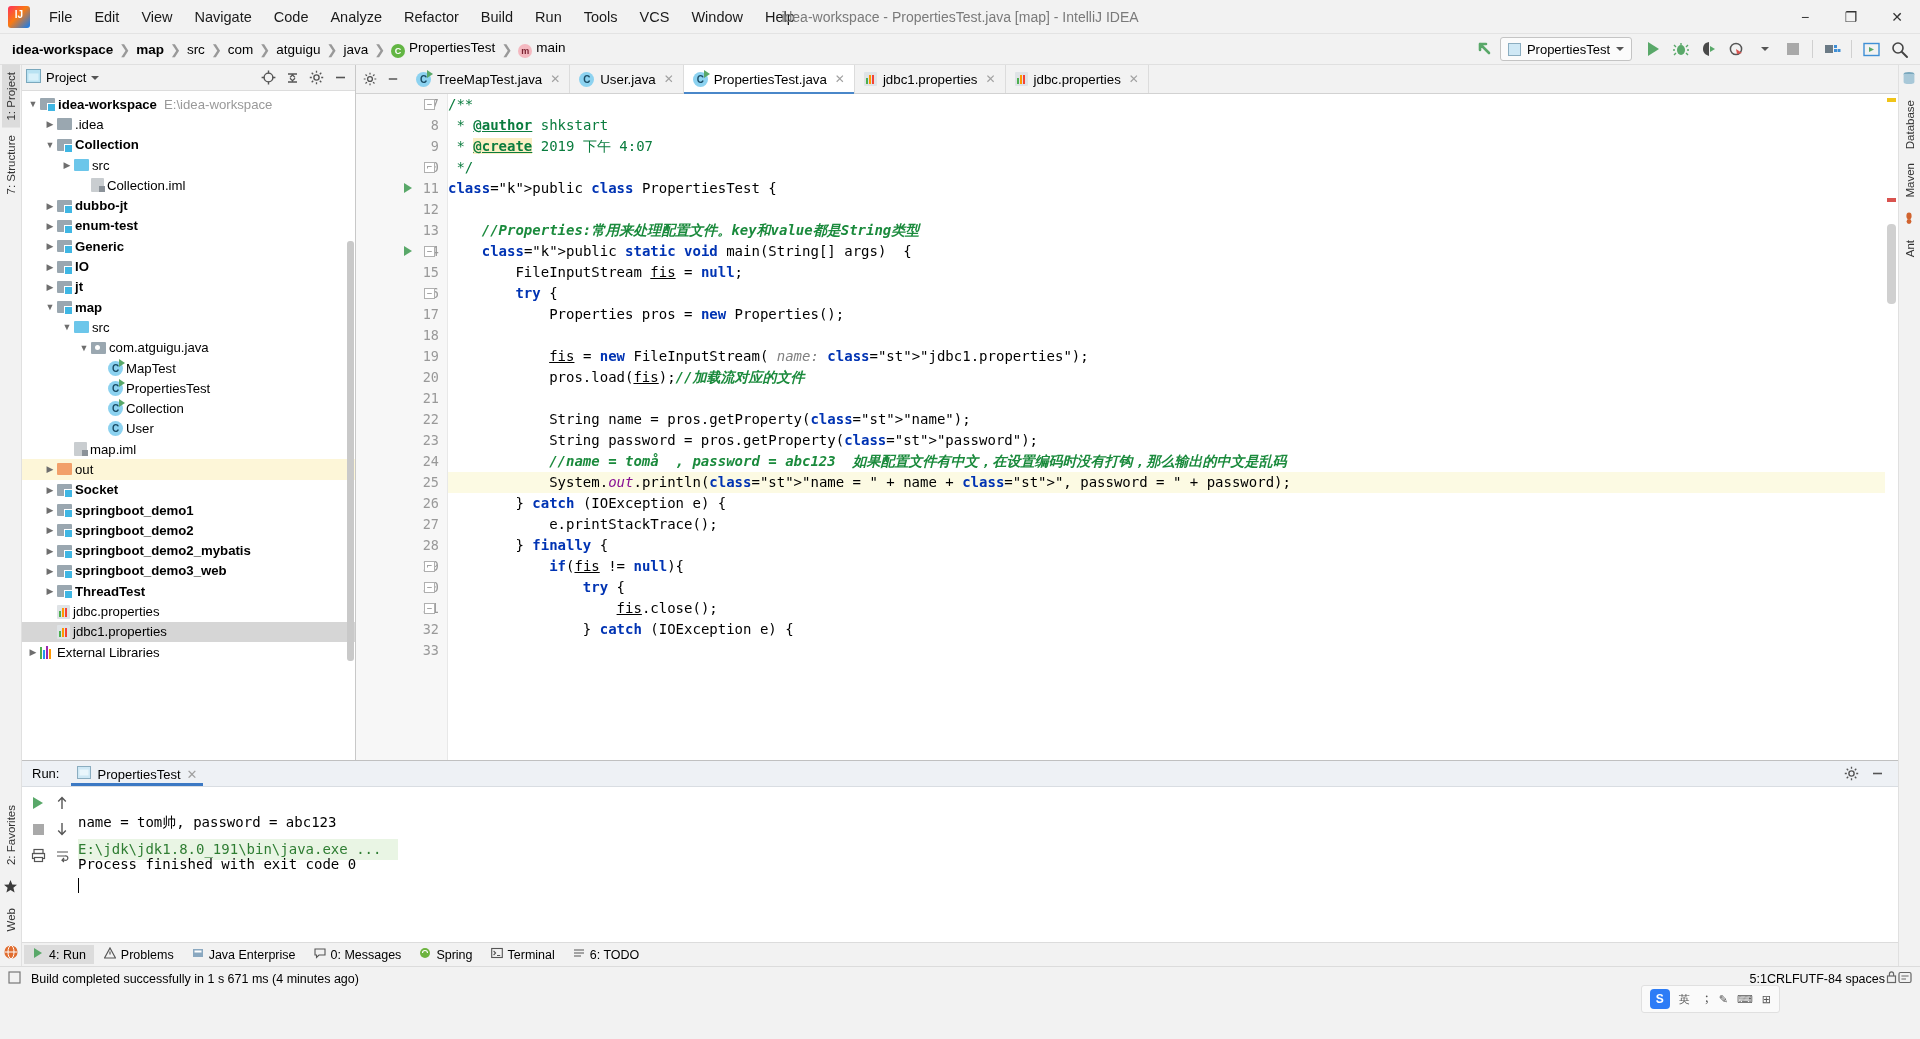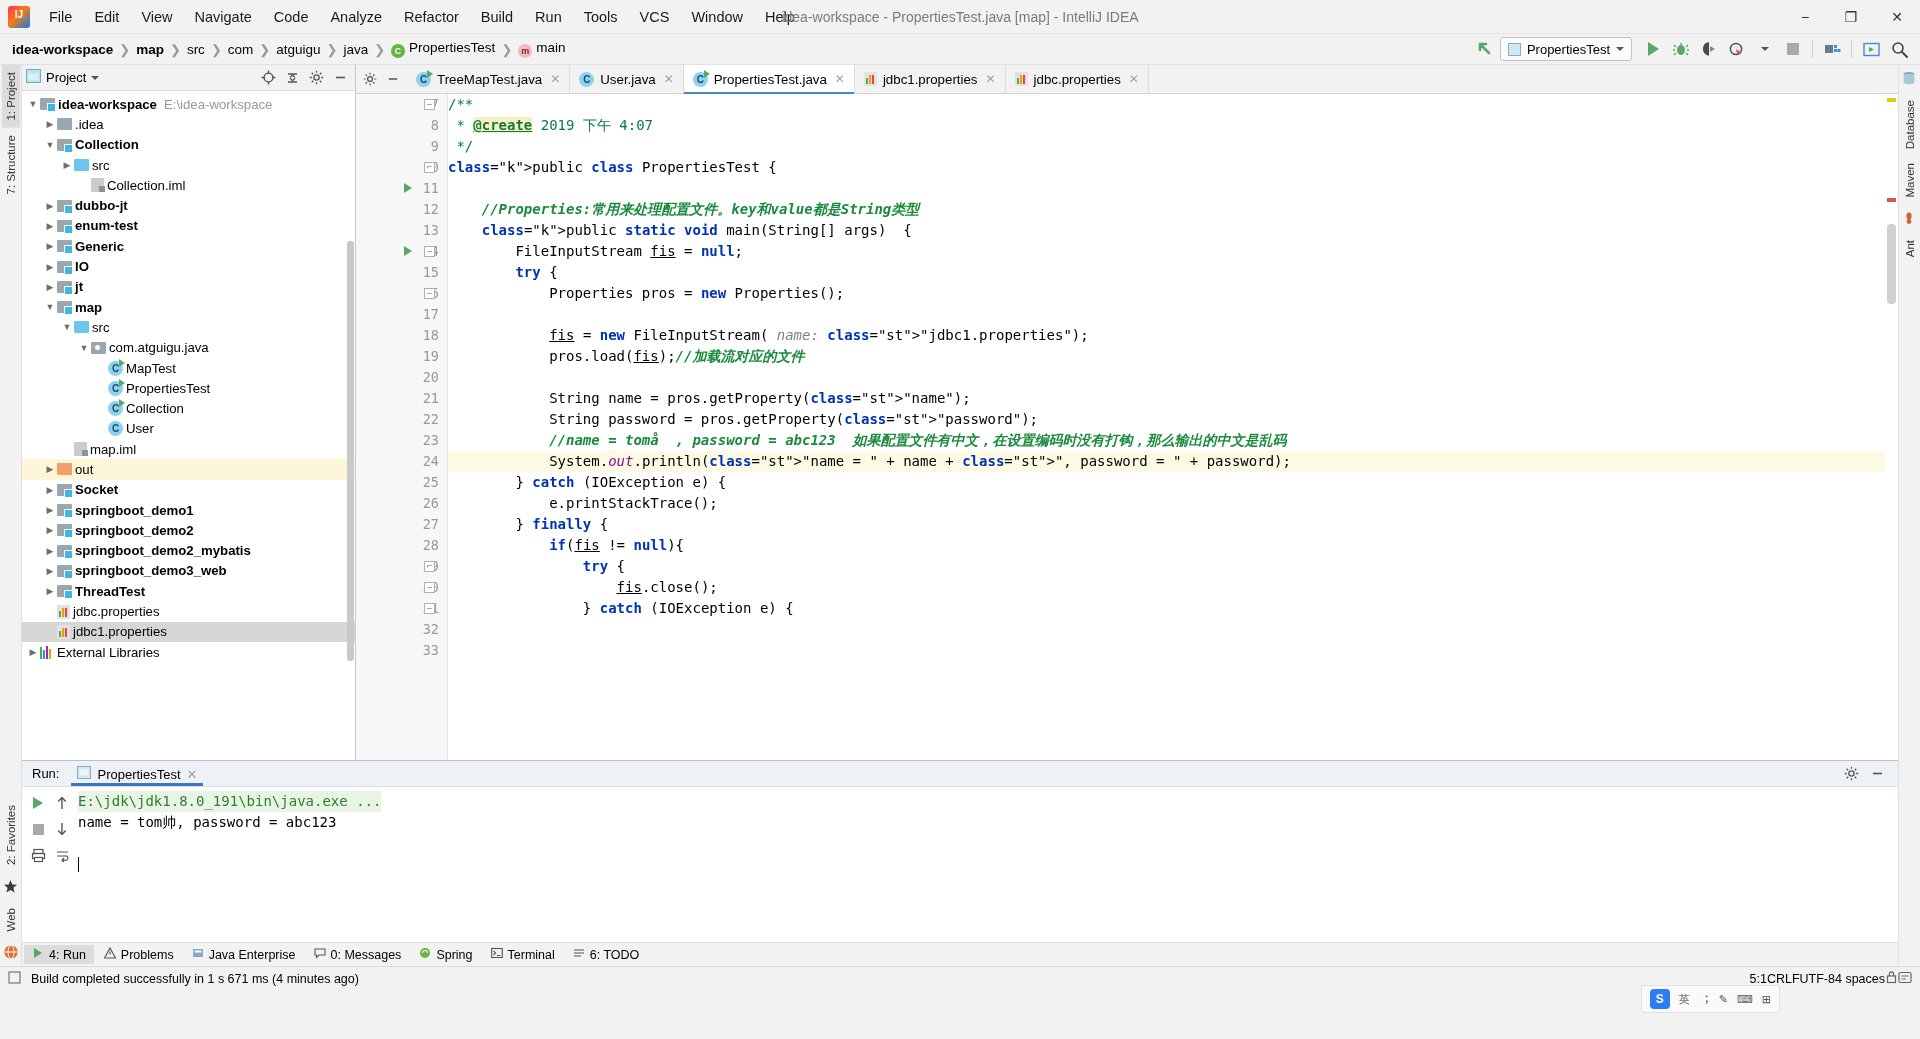--- a/index.html
+++ b/index.html
@@ -153,21 +153,21 @@
   .run-head { height:26px; background:#eef1f5; display:flex; align-items:center; padding-left:10px; gap:8px; border-bottom:1px solid #d9dde2;}
   .run-label { font-size:13px; }
   .run-tab { display:flex; align-items:center; gap:6px; font-size:13px; padding:4px 10px 3px 10px; position:relative;}
   .run-tab.active::after{content:"";position:absolute;left:4px;right:4px;bottom:-1px;height:3px;background:#3c79c4;}
   .run-head-right{ margin-left:auto; display:flex; gap:4px; padding-right:10px;}
   .run-body { flex:1 1 auto; display:flex; min-height:0;}
   .run-side { width:56px; flex:0 0 56px; display:flex; flex-direction:column; align-items:center; padding-top:4px; gap:2px;}
   .rs-btn { width:24px;height:24px;display:flex;align-items:center;justify-content:center;}
   .run-console { flex:1 1 auto; font-family:"DejaVu Sans Mono", monospace; font-size:14px; padding-top:4px; overflow:hidden;}
   .cl { height:21px; line-height:21px; white-space:pre;}
-  .cl.cmd { background:#e9f5e4; color:#2e7d32; display:inline-block; padding-right:0;}
+  .cl.cmd { background:#e9f5e4; color:#2e7d32; display:inline-block; padding-right:17px;margin-top:48px;}
   .caret { display:inline-block; width:1px; height:15px; background:#000; vertical-align:-3px;}
 
   
   .toolstrip { height:24px; flex:0 0 24px; background:#f2f2f2; display:flex; align-items:center; border-top:1px solid #dcdcdc; padding-left:2px; gap:2px;}
   .ts-btn { display:flex; align-items:center; gap:5px; font-size:12.5px; padding:2px 8px; cursor:default;}
   .ts-btn.active { background:#dcdcdc; }
   .statusbar { height:24px; flex:0 0 24px; background:#f2f2f2; display:flex; align-items:center; font-size:12.5px; padding:0 8px; gap:10px; border-top:1px solid #dcdcdc;}
   .sb-right { margin-left:auto; display:flex; align-items:center; }
   .sb-item { cursor:default; white-space:nowrap;}
 
@@ -572,20 +572,21 @@
                 <div class="gl">27</div>
                 <div class="gl">28</div>
                 <div class="gl">29<span class="foldc">⌐</span></div>
                 <div class="gl">30<span class="foldc">−</span></div>
                 <div class="gl">31<span class="foldc">−</span></div>
                 <div class="gl">32</div>
                 <div class="gl">33</div>
               </div>
             <div class="code-lines" id="code-host">
                 <div class="ln"><span class="jd">/**</span></div>
+                <div class="ln"><span class="jd"> * </span><span class="jdt">@author</span><span class="jd"> shkstart</span></div>
                 <div class="ln"><span class="jd"> * </span><span class="jdt-hl">@create</span><span class="jd"> 2019 下午 4:07</span></div>
                 <div class="ln"><span class="jd"> */</span></div>
                 <div class="ln"><span <span="" class="k">class</span>="k"&gt;public <span class="k">class</span> PropertiesTest {</div>
                 <div class="ln"></div>
                 <div class="ln"><span class="gc">    //Properties:常用来处理配置文件。key和value都是String类型</span></div>
                 <div class="ln">    <span <span="" class="k">class</span>="k"&gt;public <span class="k">static</span> <span class="k">void</span> main(String[] args)  {</div>
                 <div class="ln">        FileInputStream <span class="idu">fis</span> = <span class="k">null</span>;</div>
                 <div class="ln">        <span class="k">try</span> {</div>
                 <div class="ln">            Properties pros = <span class="k">new</span> Properties();</div>
                 <div class="ln"></div>
@@ -674,20 +675,21 @@
                 <svg width="15" height="15" viewBox="0 0 15 15">
                     <path d="M2 4 h11 M2 8 h8 a2.2 2.2 0 1 1 0 4.2 H7 M9 10 L7 12.2 L9 14" stroke="#555" stroke-width="1.2" fill="none"></path>
                   </svg>
               </div>
             </div>
           </div>
           <div class="run-console" id="console-host">
               <div class="cl"><span class="cl cmd">E:\jdk\jdk1.8.0_191\bin\java.exe ...</span></div>
               <div class="cl">name = tom帅, password = abc123</div>
               <div class="cl"></div>
+              <div class="cl">Process finished with exit code 0</div>
               <div class="cl"><span class="caret"></span></div>
             </div>
         </div>
       </div>
 
       <div class="toolstrip" id="strip-host">
           <div class="ts-btn active">
             <span><svg width="12" height="12" viewBox="0 0 12 12">
                 <path d="M2 1 L10 6 L2 11z" fill="#59a869"></path>
               </svg></span>

